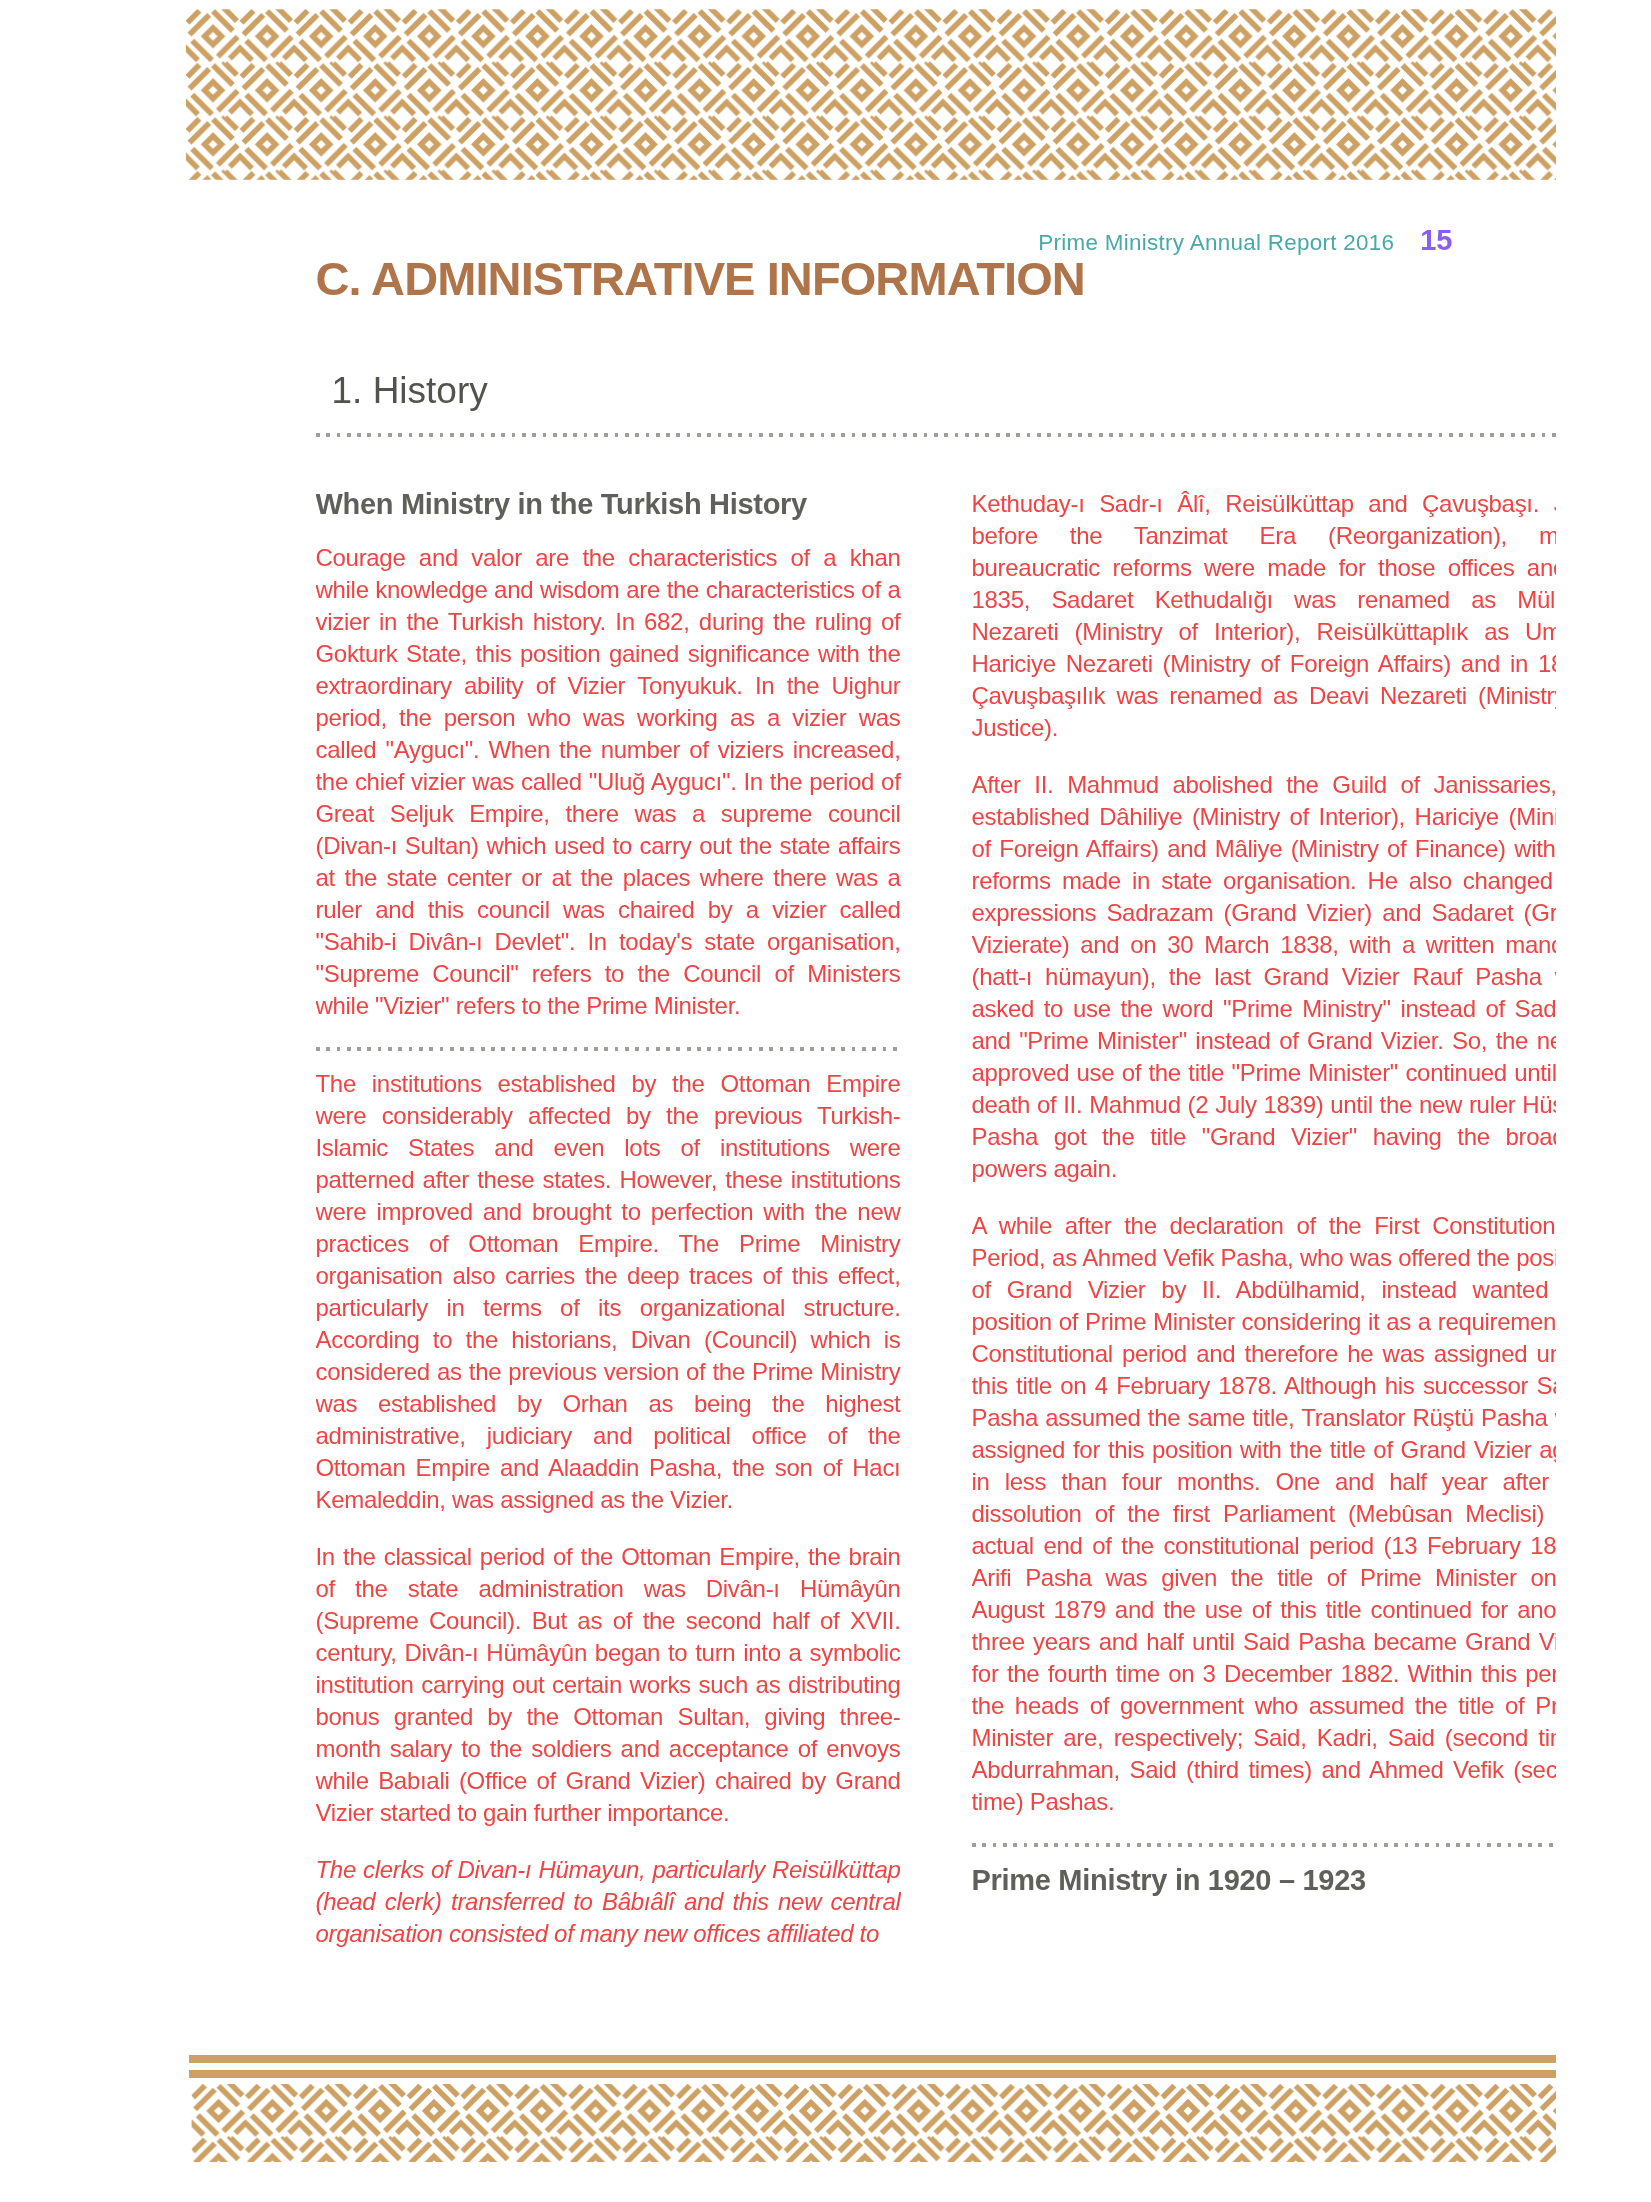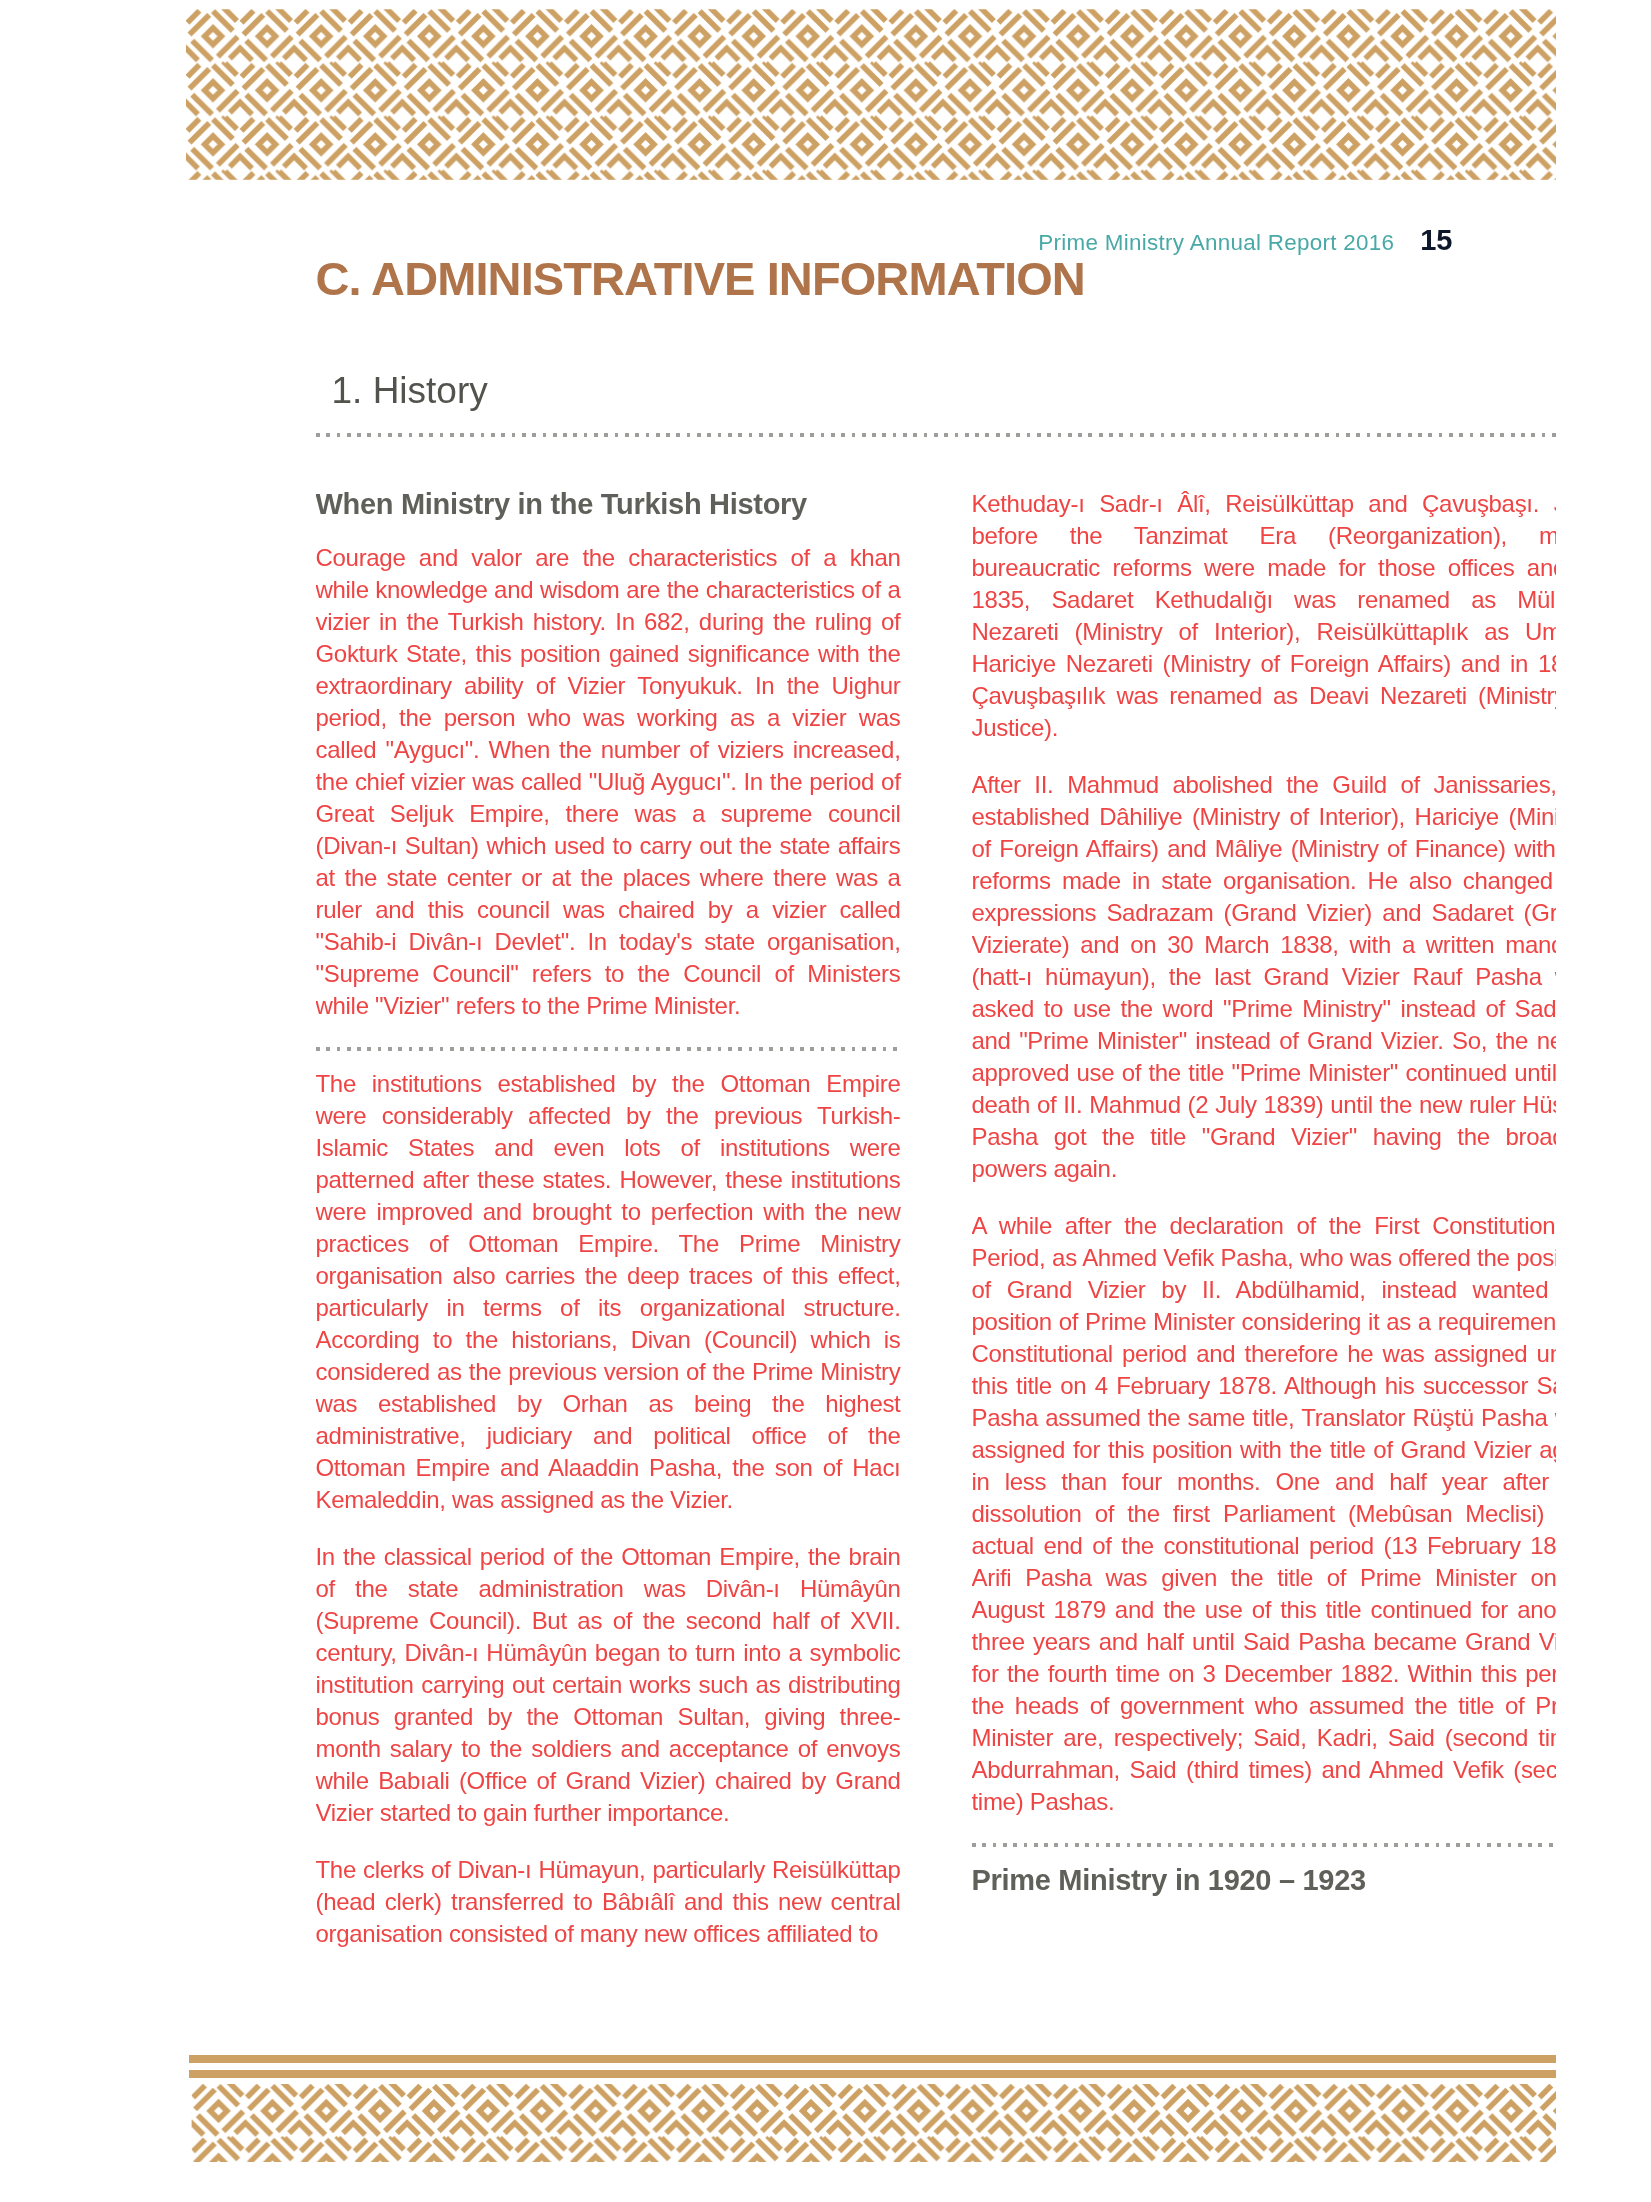--- a/index.html
+++ b/index.html
@@ -9,21 +9,21 @@
     overflow:hidden; margin:0 auto;
   }
   .ornament-top { position:absolute; top:9.3px; left:90px; }
   .ornament-bottom-band { position:absolute; top:2084px; left:93px; }
   .gold-bar { position:absolute; left:93px; width:1465px; height:7.5px; background:#cda164; }
   .gold-bar.b1 { top:2055px; }
   .gold-bar.b2 { top:2070px; }
 
   .header { position:absolute; top:224px; right:103px; display:flex; align-items:baseline; gap:26px; }
   .header .report { color:#48a9a6; font-size:22.4px; letter-spacing:0.3px; }
-  .header .pagenum { color:#0f172a; font-size:29px; font-weight:bold; }
+  .header .pagenum { color:#8b5cf6; font-size:29px; font-weight:bold; }
 
   .title {
     position:absolute; left:220px; top:255px; margin:0;
     font-size:47px; font-weight:bold; color:#b0744a; letter-spacing:-0.9px; line-height:1;
   }
   .subtitle {
     position:absolute; left:220px; top:356px; margin:16px;
     font-size:37px; font-weight:normal; color:#53534d; line-height:1;
   }
   .rule { background-image:repeating-linear-gradient(90deg, #9e9e9b 0px, #9e9e9b 3.7px, transparent 3.7px, transparent 10.3px); height:3.7px; }
@@ -35,21 +35,21 @@
   .col-right { left:876px; width:625px; }
 
   .col h3 {
     margin:0 0 20.5px 0; font-size:29px; font-weight:bold; color:#60605a;
     letter-spacing:-0.3px; line-height:1.15;
   }
   .col p {
     margin:0 0 25px 0; font-size:24px; line-height:32px; color:#ef4444;
     text-align:justify; letter-spacing:-0.3px;
   }
-  .col p.last { margin-bottom:0; }
+  .col p.last { margin-bottom:0;font-style:italic; }
 </style>
 </head>
 <body>
 
 <div class="page">
 
   <svg class="ornament-top" width="1471" height="171" viewBox="0 0 1578 183" aria-hidden="true">
     <defs>
       <pattern id="knotTop" width="58" height="58" patternUnits="userSpaceOnUse">
         <g fill="none" stroke="#cda164" stroke-width="6">

